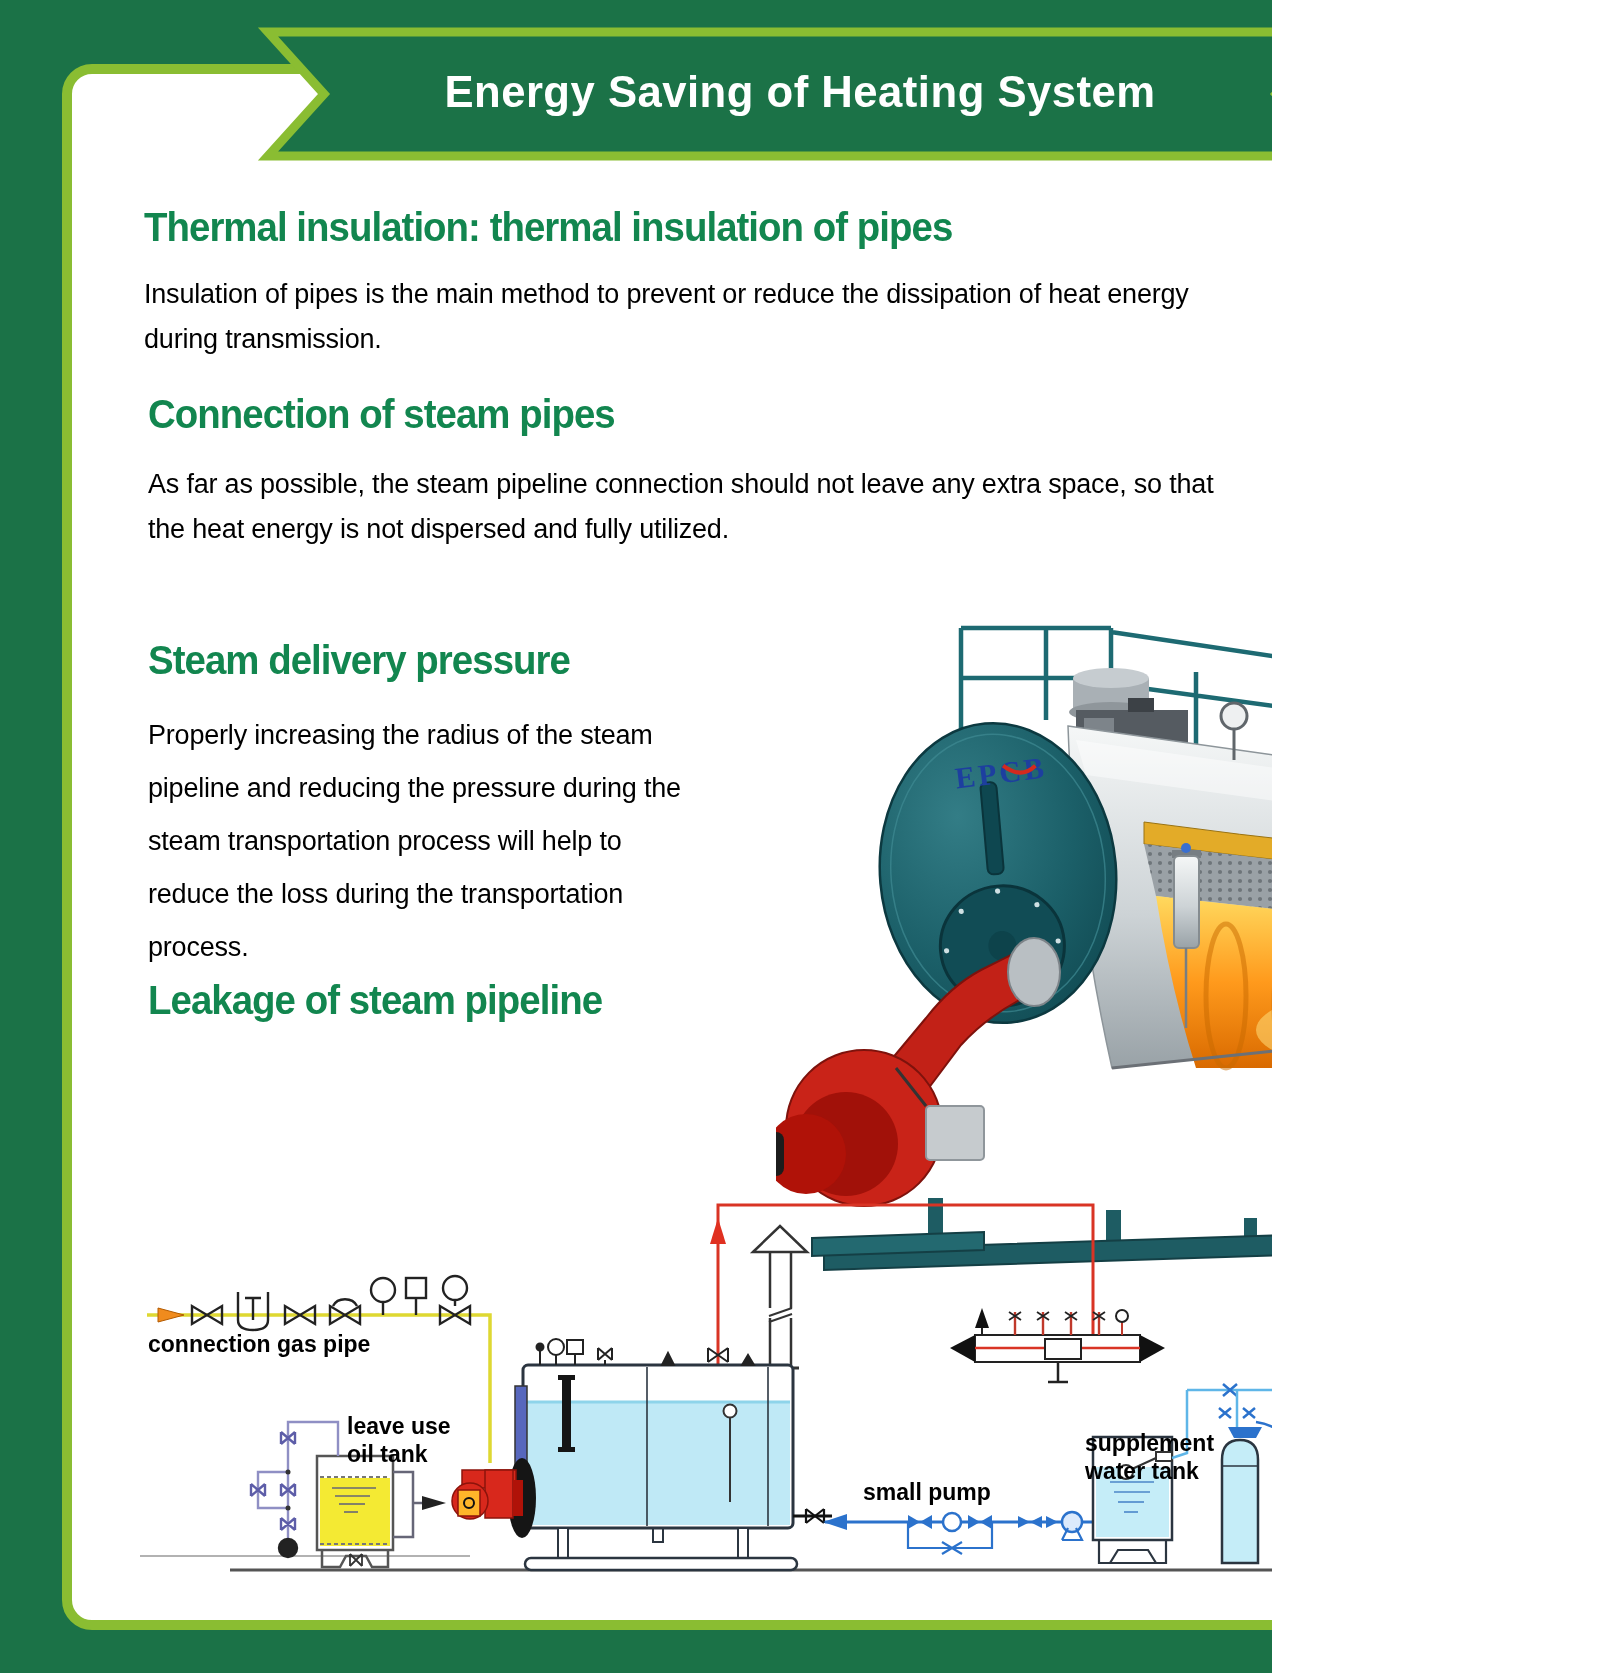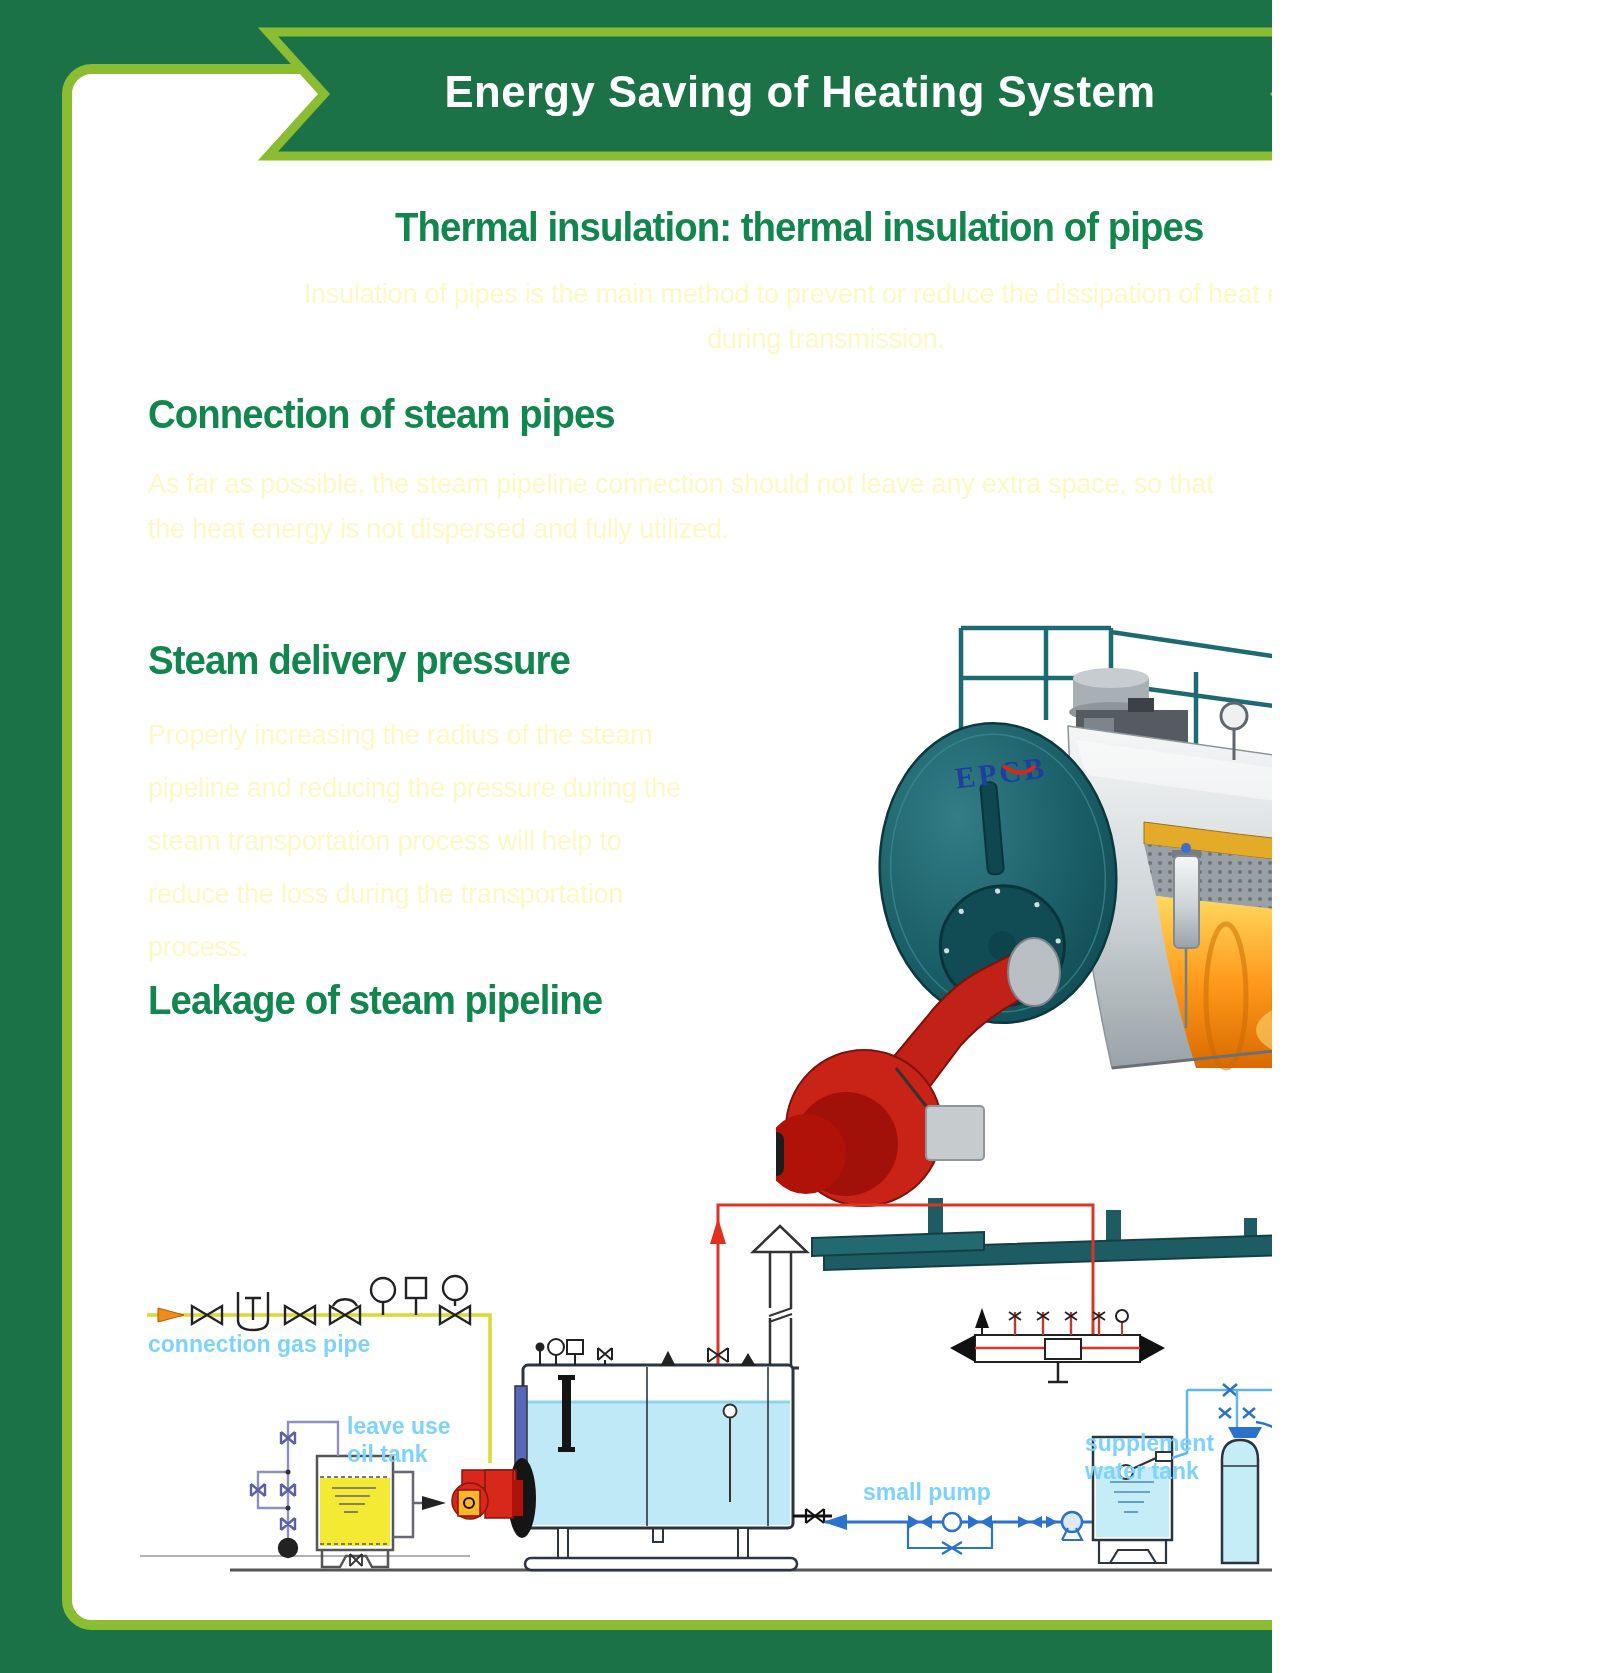--- a/index.html
+++ b/index.html
@@ -7,41 +7,41 @@
         font-family:"Liberation Sans",sans-serif;}
   .card{position:absolute;left:62px;top:64px;width:1456px;height:1546px;background:#ffffff;
         border:10px solid #8abd32;border-radius:30px;}
   .ribbon-svg{position:absolute;left:238px;top:20px;}
   .title{position:absolute;left:238px;top:66px;width:1124px;text-align:center;
          color:#ffffff;font-size:45px;font-weight:bold;letter-spacing:.5px;
          transform:scaleX(.97);transform-origin:center;}
   .sec{position:absolute;}
   .sec h2{margin:0;color:#12864f;font-size:40px;font-weight:bold;letter-spacing:-1px;
           transform:scaleX(.96);transform-origin:left;white-space:nowrap;}
-  .sec p{margin:0;color:#fef9c3;font-size:27px;line-height:45px;letter-spacing:-.2px;
+  .sec p{margin:0;color:#000000;font-size:27px;line-height:45px;letter-spacing:-.2px;
          white-space:pre-line;}
   .s3 p,.s4 p{line-height:53px;}
   .boiler-art{position:absolute;left:776px;top:598px;}
   .diagram{position:absolute;left:70px;top:1120px;}
-  .dlabel{position:absolute;color:#7dd3fc;font-size:23px;font-weight:bold;line-height:28px;
+  .dlabel{position:absolute;color:#000000;font-size:23px;font-weight:bold;line-height:28px;
           white-space:pre-line;}
 </style>
 </head>
 <body>
 
 <div class="page">
 
   <div class="card"></div>
 
   <svg class="ribbon-svg" width="1124" height="148" viewBox="0 0 1124 148">
     <polygon points="30,12 1094,12 1038,74 1094,136 30,136 86,74" fill="#1b7247" stroke="#8abd32" stroke-width="9" stroke-linejoin="miter"></polygon>
   </svg>
   <div class="title">Energy Saving of Heating System</div>
 
-  <section class="sec s1" style="left:156px;top:205px;text-align:center;">
+  <section class="sec s1" style="left:144px;top:205px;">
     <h2>Thermal insulation: thermal insulation of pipes</h2>
     <p style="margin-top:22px;width:1340px;">Insulation of pipes is the main method to prevent or reduce the dissipation of heat energy
 during transmission.</p>
   </section>
 
   <section class="sec s2" style="left:148px;top:392px;">
     <h2>Connection of steam pipes</h2>
     <p style="margin-top:25px;width:1340px;">As far as possible, the steam pipeline connection should not leave any extra space, so that
 the heat energy is not dispersed and fully utilized.</p>
   </section>

